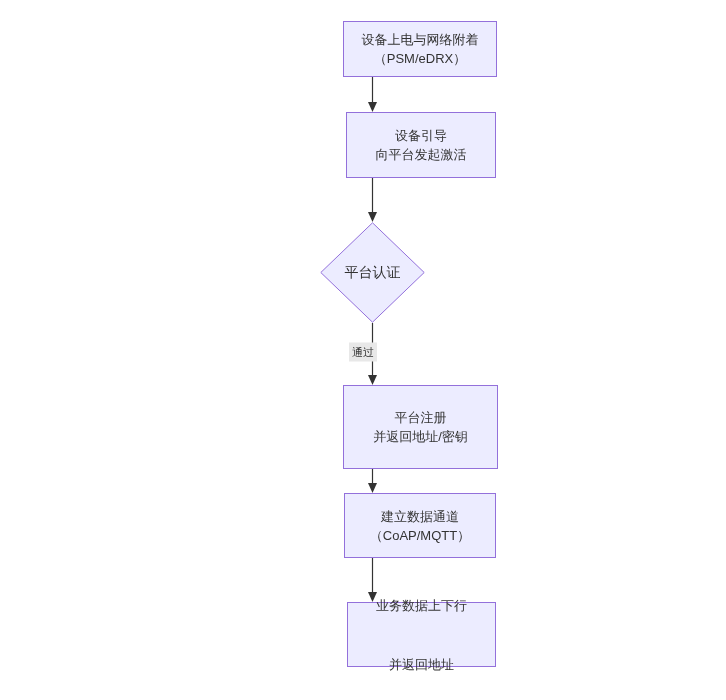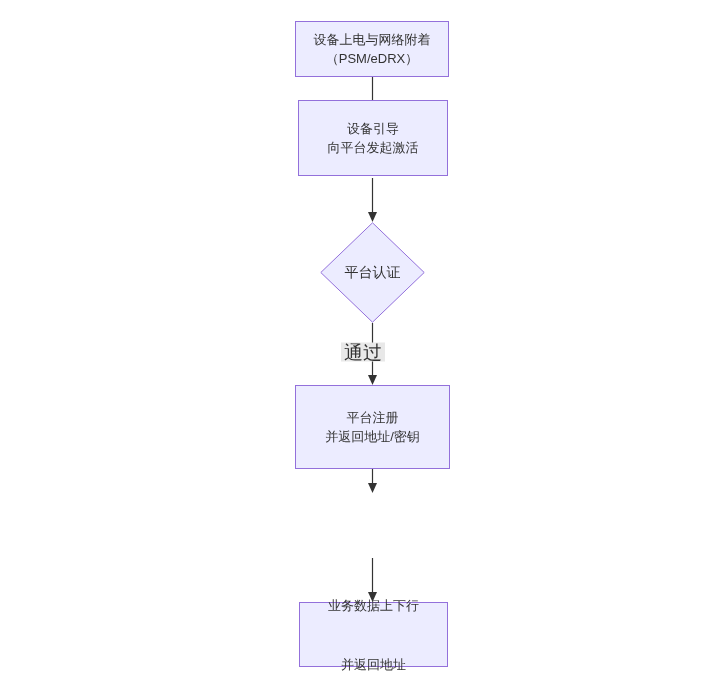--- a/index.html
+++ b/index.html
@@ -25,23 +25,24 @@
     background:var(--node-fill);
     border:1px solid var(--node-border);
     display:flex;
     flex-direction:column;
     align-items:center;
     justify-content:center;
     text-align:center;
     font-size:13px;
     line-height:19px;
     color:var(--text);
+    margin-left:48px;
   }
   .n1{left:295px;top:21px;width:154px;height:56px;}
-  .n2{left:298px;top:100px;width:150px;height:76px;}
+  .n2{left:298px;top:112px;width:150px;height:66px;}
   .n4{left:295px;top:385px;width:155px;height:84px;}
   .n5{left:296px;top:493px;width:152px;height:65px;}
   .n6{left:299px;top:602px;width:149px;height:65px;gap:40px;}
   .diamond{
     position:absolute;
     left:320px;top:222px;width:105px;height:101px;
   }
   .diamond svg{position:absolute;left:0;top:0;display:block;}
   .diamond .dtext{
     position:absolute;left:0;top:0;right:0;bottom:0;
@@ -53,21 +54,21 @@
     pointer-events:none;
   }
   .edge-line{stroke:var(--edge);stroke-width:1.2;fill:none;}
   .edge-head{fill:var(--edge);stroke:none;}
   .edge-label{
     position:absolute;
     left:363px;top:352px;
     transform:translate(-50%,-50%);
     background:var(--label-bg);
     padding:1px 3px;
-    font-size:19px;
+    font-size:11px;
     line-height:17px;
     color:var(--text);
     white-space:nowrap;
   }
 </style>
 </head>
 <body>
 
 <div class="canvas">
 
@@ -111,19 +112,23 @@
     <div class="dtext">平台认证</div>
   </div>
 
   <div class="edge-label">通过</div>
 
   <div class="node n4">
     <div>平台注册</div>
     <div>并返回地址/密钥</div>
   </div>
 
+  <div class="node n5">
+    <div>建立数据通道</div>
+    <div>（CoAP/MQTT）</div>
+  </div>
 
   <div class="node n6">
     <div>业务数据上下行</div>
     <div>并返回地址</div>
   </div>
 
 </div>
 
 </body></html>

